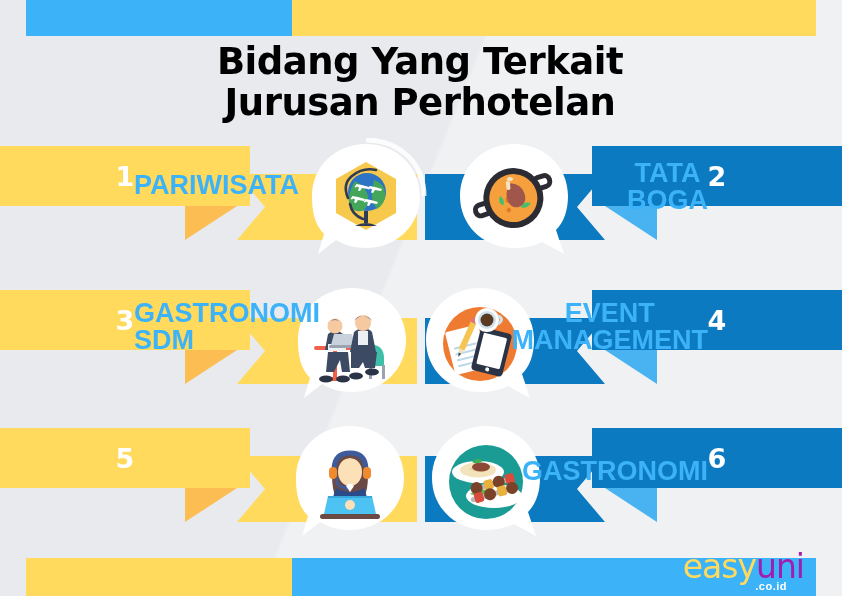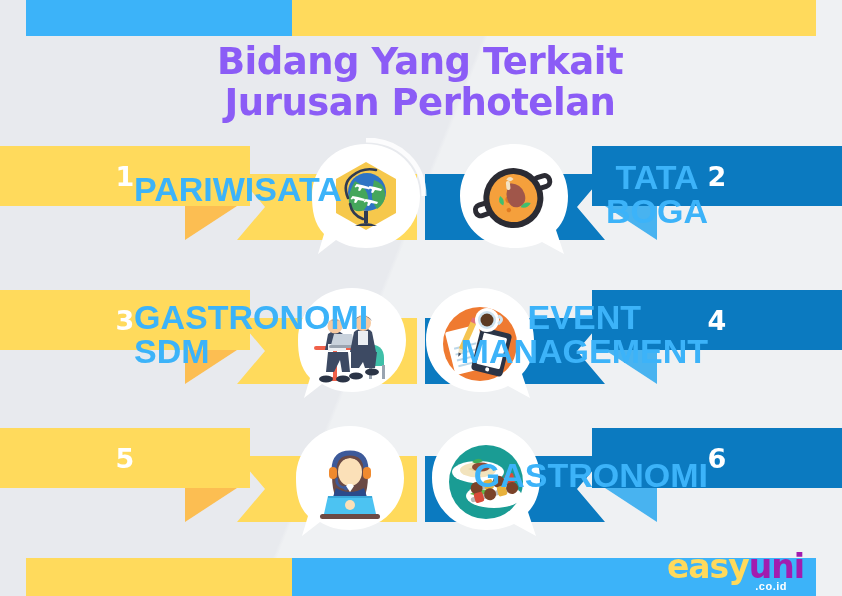--- a/index.html
+++ b/index.html
@@ -26,21 +26,21 @@
   
   .bar{position:absolute;height:36px;}
   .bar-top-blue{left:26px;top:0;width:266px;background:#3cb3f9;}
   .bar-top-yellow{left:292px;top:0;width:524px;background:#ffda5c;}
   .bar-bot-yellow{left:26px;bottom:0;width:266px;height:38px;background:#ffda5c;}
   .bar-bot-blue{left:292px;bottom:0;width:524px;height:38px;background:#3cb3f9;}
 
   
   .title{
     position:absolute;top:42px;left:0;width:840px;
-    text-align:center;color:#8b5cf6;
+    text-align:center;color:#000000;
     font-weight:bold;font-size:37px;line-height:1.1;
     letter-spacing:-0.5px;
     font-family:"DejaVu Sans", sans-serif;
   }
   .title .l2{display:block;}
 
   
   .row{position:absolute;left:0;width:842px;height:130px;}
   .row-1{top:138px;}
   .row-2{top:282px;}
@@ -87,21 +87,21 @@
   .rr-tail{
     position:absolute;right:237px;top:28px;width:180px;height:66px;
     background:#0b7ac0;
     clip-path:polygon(0 0,100% 0,calc(100% - 28px) 50%,100% 100%,0 100%);
   }
 
   
   .label{
     position:absolute;
     color:#3cb3f9;font-weight:bold;
-    font-size:34px;line-height:1.0;
+    font-size:27px;line-height:1.0;
     font-family:"Liberation Sans", sans-serif;
     white-space:pre-line;
     z-index:6;
   }
   .label-left{left:134px;text-align:left;}
   .label-right{right:134px;text-align:center;}
 
   .lbl-1{top:34px;}
   .lbl-2{top:22px;}
   .lbl-3{top:18px;}
@@ -126,21 +126,21 @@
   .b-6{left:424px;}
 
   
   .logo{
     position:absolute;right:38px;bottom:4px;
     text-align:right;line-height:1;
     z-index:10;
   }
   .logo .word{
     font-family:"DejaVu Sans", sans-serif;
-    font-weight:bold;font-size:33px;letter-spacing:-1px;
+    font-weight:normal;font-size:33px;letter-spacing:-1px;
   }
   .logo .easy{color:#ffda5c;}
   .logo .uni{color:#a21caf;}
   .logo .dom{
     display:block;color:#ffffff;font-size:11px;font-weight:bold;
     margin-top:-2px;margin-right:17px;letter-spacing:0.5px;
   }
 </style>
 </head>
 <body>

